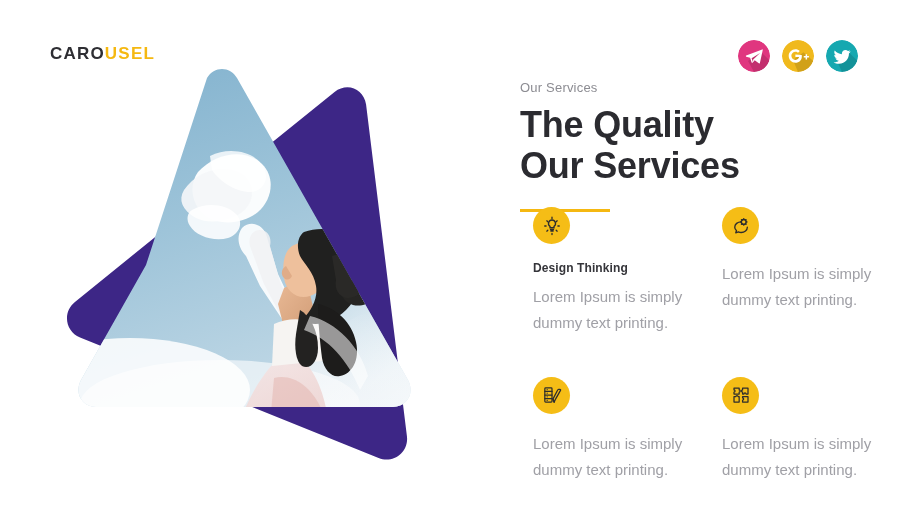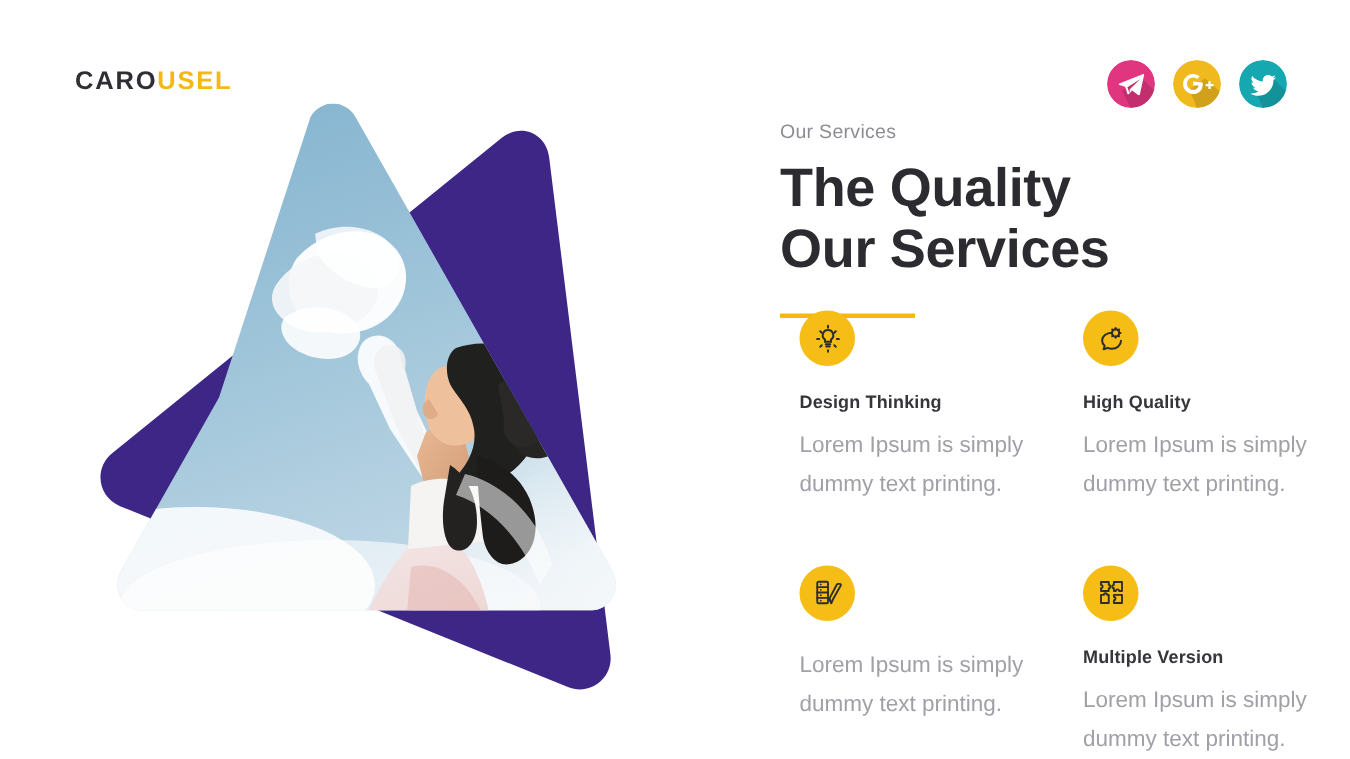--- a/index.html
+++ b/index.html
@@ -297,21 +297,20 @@
     </div>
 
     <div class="feature">
       <div class="feature-icon">
         <svg width="20" height="20" viewBox="0 0 24 24" fill="none" stroke="#2d2d2d" stroke-width="1.6" stroke-linecap="round" stroke-linejoin="round">
           <path d="M19.6 13.4 c0 3.6-3.4 6.4-7.4 6.4 -1.2 0-2.3-.25-3.3-.7 l-3.2 1.1 .85-2.8 C5.2 16.3 4.5 14.9 4.5 13.4 c0-3.6 3.4-6.4 7.7-6.4"></path>
           <circle cx="15.3" cy="7.1" r="2.9"></circle>
           <path d="M15.3 3.2 v1.1 M15.3 9.9 v1.1 M11.4 7.1 h1.1 M18.1 7.1 h1.1 M12.55 4.35 l.78.78 M17.27 9.07 l.78.78 M18.05 4.35 l-.78.78 M13.33 9.07 l-.78.78"></path>
         </svg>
       </div>
-      <p class="feature-title">High Quality</p>
       <p class="feature-desc">Lorem Ipsum is simply dummy text printing.</p>
     </div>
 
     <div class="feature">
       <div class="feature-icon">
         <svg width="20" height="20" viewBox="0 0 24 24" fill="none" stroke="#2d2d2d" stroke-width="1.5" stroke-linecap="round" stroke-linejoin="round">
           <rect x="3.4" y="3.4" width="8.6" height="17.2" rx="1"></rect>
           <path d="M3.4 7.7 h8.6 M3.4 12 h8.6 M3.4 16.3 h8.6"></path>
           <circle cx="6.2" cy="5.5" r=".75" fill="#2d2d2d" stroke="none"></circle>
           <circle cx="6.2" cy="9.85" r=".75" fill="#2d2d2d" stroke="none"></circle>
@@ -326,19 +325,18 @@
 
     <div class="feature">
       <div class="feature-icon">
         <svg width="20" height="20" viewBox="0 0 24 24" fill="none" stroke="#2d2d2d" stroke-width="1.5" stroke-linecap="round" stroke-linejoin="round">
           <path d="M3.6 3.6 h6.2 v2.3 a1.3 1.3 0 0 1 0 2.6 v2.3 H3.6 v-2.3 a1.3 1.3 0 0 0 0-2.6 z"></path>
           <path d="M13.9 3.6 h6.5 v7.2 h-2.3 a1.3 1.3 0 0 0-2.6 0 h-1.6 V8.5 a1.3 1.3 0 0 1 0-2.6 z"></path>
           <path d="M3.6 13.9 h2.3 a1.3 1.3 0 0 1 2.6 0 h1.3 v6.5 H3.6 z"></path>
           <path d="M13.9 13.9 h6.5 v6.5 h-6.5 v-2.3 a1.3 1.3 0 0 0 0-2.6 z"></path>
         </svg>
       </div>
-      <p class="feature-title">Multiple Version</p>
       <p class="feature-desc">Lorem Ipsum is simply dummy text printing.</p>
     </div>
 
   </div>
 
 </div>
 
 </body></html>

